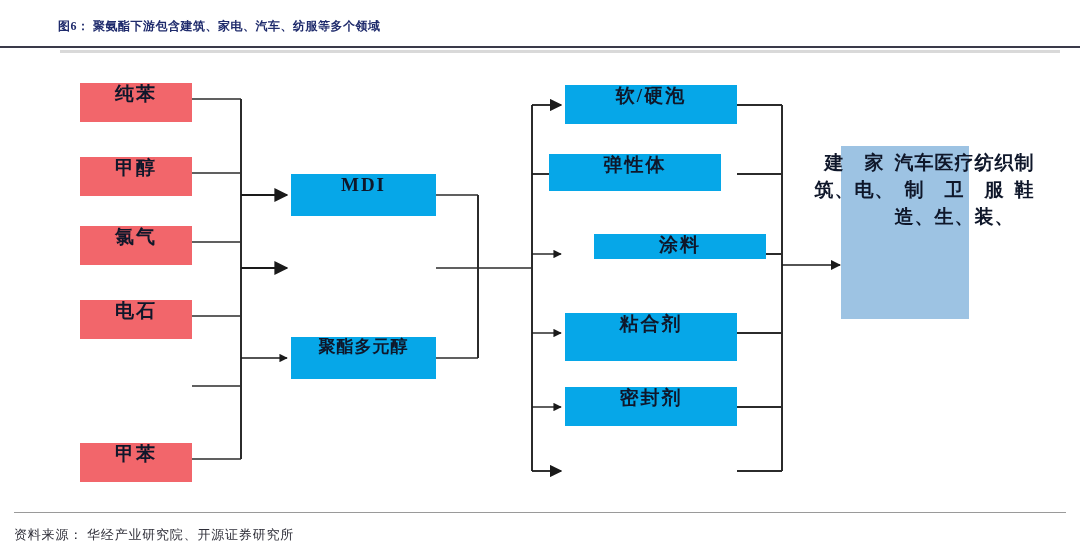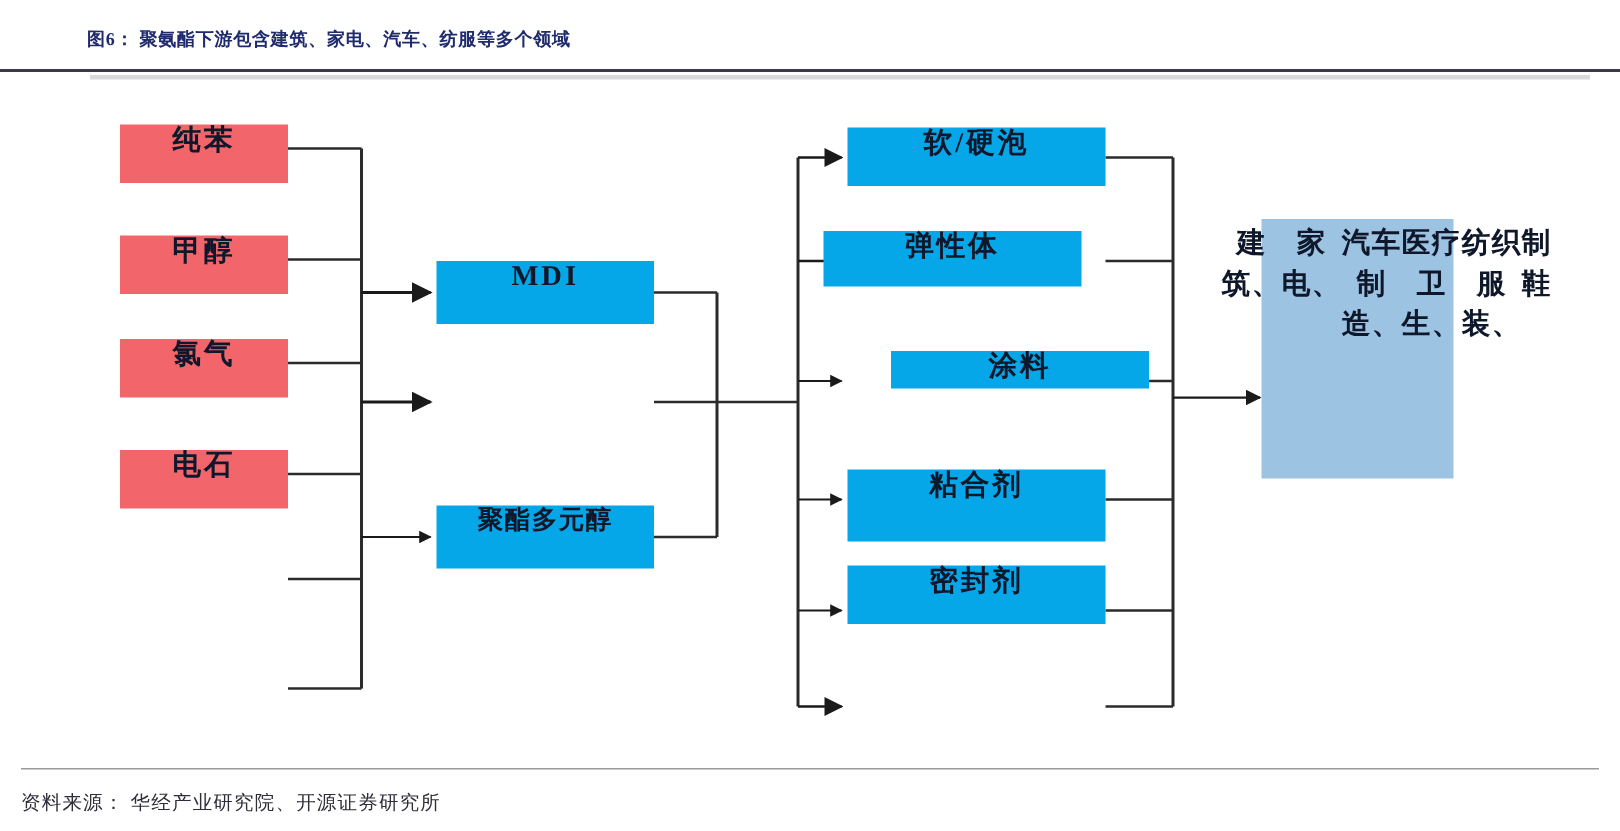--- a/index.html
+++ b/index.html
@@ -193,41 +193,44 @@
   </div>
   <div class="node red" style="left:80px; top:157px; width:112px; height:39px;">
     <span>甲醇</span>
   </div>
   <div class="node red" style="left:80px; top:226px; width:112px; height:39px;">
     <span>氯气</span>
   </div>
   <div class="node red" style="left:80px; top:300px; width:112px; height:39px;">
     <span>电石</span>
   </div>
+  <div class="node red" style="left:80px; top:443px; width:112px; height:39px;">
+    <span>甲苯</span>
+  </div>
 
   <div class="node blue" style="left:291px; top:174px; width:145px; height:42px;">
     <span>MDI</span>
   </div>
   <div class="node blue small" style="left:291px; top:337px; width:145px; height:42px;">
     <span>聚酯多元醇</span>
   </div>
 
   <div class="node blue" style="left:565px; top:85px; width:172px; height:39px;">
     <span>软/硬泡</span>
   </div>
   <div class="node blue" style="left:549px; top:154px; width:172px; height:37px;">
     <span>弹性体</span>
   </div>
   <div class="node blue" style="left:565px; top:234px; width:172px; height:25px;margin-left:29px;">
     <span>涂料</span>
   </div>
   <div class="node blue" style="left:565px; top:313px; width:172px; height:48px;">
     <span>粘合剂</span>
   </div>
-  <div class="node blue" style="left:565px; top:377px; width:172px; height:39px;">
+  <div class="node blue" style="left:565px; top:387px; width:172px; height:39px;">
     <span>密封剂</span>
   </div>
 
   <div class="node lightblue" style="left:841px; top:146px; width:128px; height:173px; padding-left:45px;">
     <span>建筑、</span>
     <span>家电、</span>
     <span>汽车制造、</span>
     <span>医疗卫生、</span>
     <span>纺织服装、</span>
     <span>制鞋</span>

